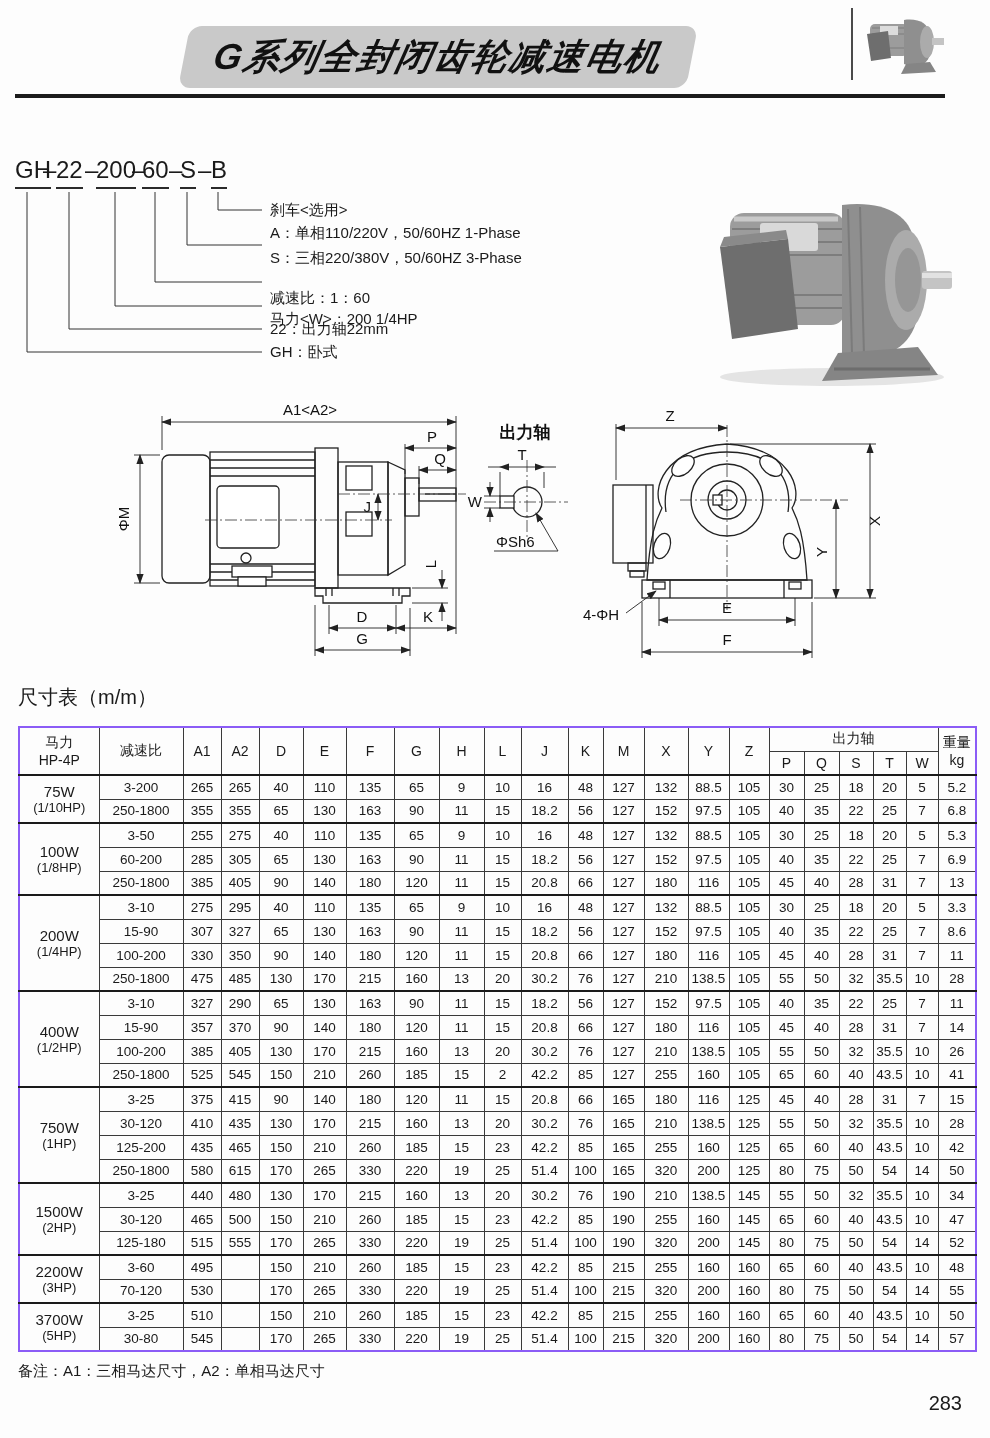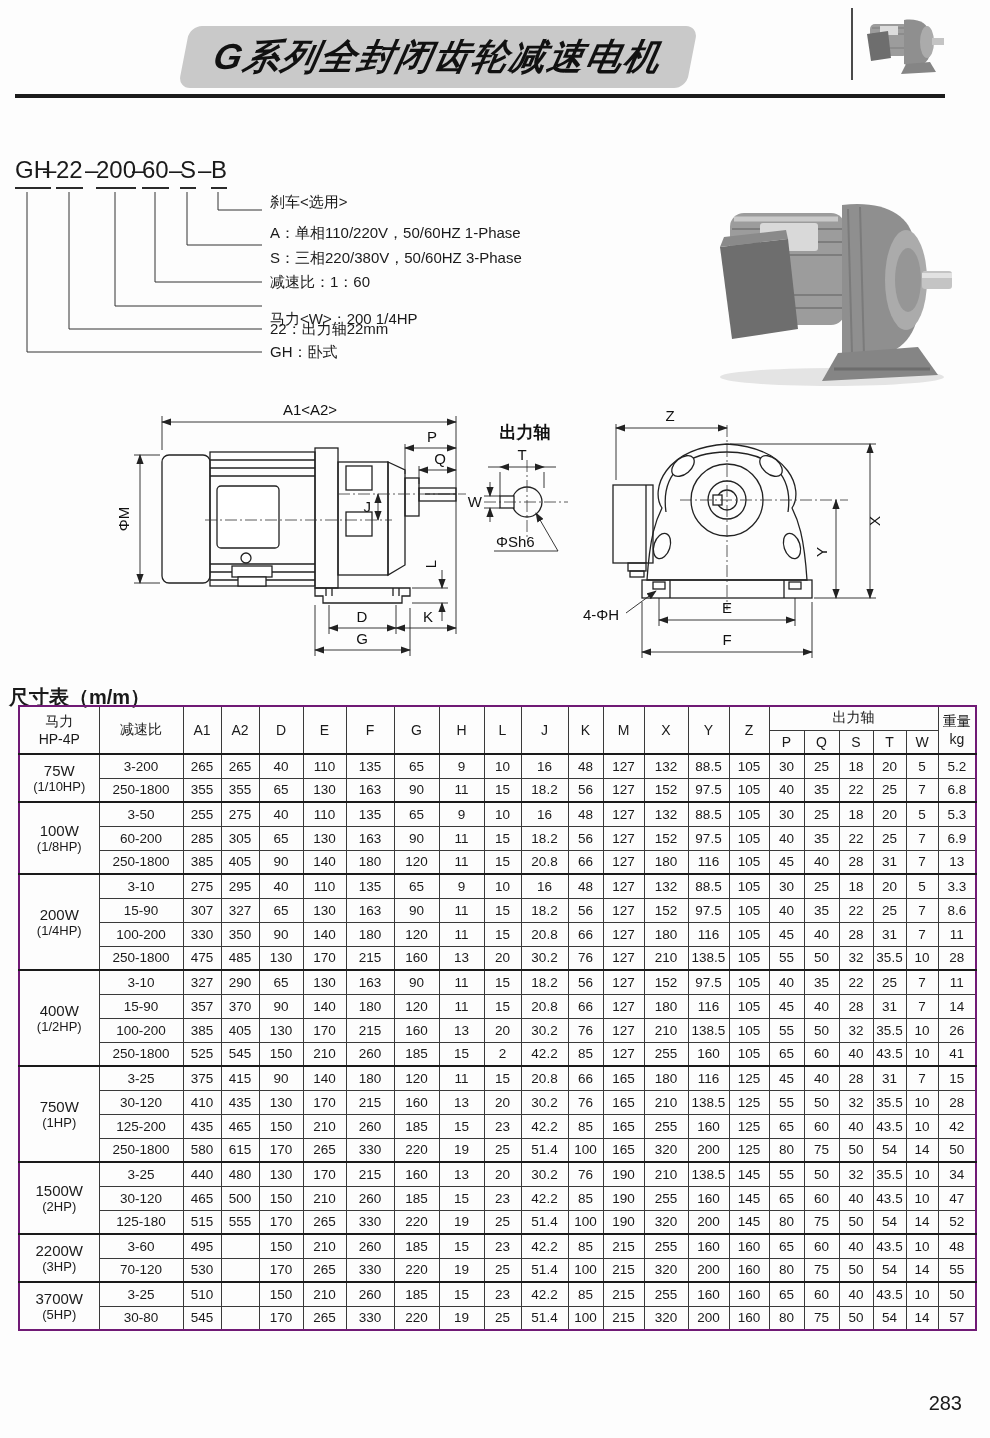--- a/index.html
+++ b/index.html
@@ -27,24 +27,24 @@
   
   .sideview{position:absolute;left:110px;top:400px;}
   .frontview{position:absolute;left:580px;top:400px;}
   svg .ln{stroke:#222;stroke-width:1.3;fill:none;}
   svg .lnw{stroke:#222;stroke-width:1.3;fill:#fff;}
   svg .dim{stroke:#222;stroke-width:0.9;fill:none;}
   svg .cl{stroke:#333;stroke-width:0.8;fill:none;stroke-dasharray:12 3 2 3;}
   svg .dim-text{font-size:15px;fill:#111;}
   svg .dim-text-b{font-size:17px;font-weight:bold;fill:#111;}
   
-  .table-title{position:absolute;left:9px;top:684px;font-size:20px;font-weight:bold;}
+  .table-title{position:absolute;left:18px;top:684px;font-size:20px;font-weight:normal;}
   table.dims{
-    position:absolute;left:18px;top:705px;width:957px;
-    border-collapse:collapse;table-layout:fixed;border:2px solid #701a75;
+    position:absolute;left:18px;top:726px;width:957px;
+    border-collapse:collapse;table-layout:fixed;border:2px solid #8b5cf6;
   }
   table.dims th,table.dims td{
     border:1px solid #3a3a3a;text-align:center;vertical-align:middle;
     padding:0;font-weight:normal;overflow:hidden;white-space:nowrap;
   }
   table.dims thead tr{height:24px;}
   table.dims thead th{font-size:14px;}
   table.dims tbody tr{height:24px;}
   table.dims tbody td{font-size:13.5px;}
   table.dims tbody tr.group-start td{border-top:2px solid #1a1a1a;}
@@ -90,24 +90,24 @@
 
   <svg class="code-lines" width="270" height="170" viewBox="0 0 270 170">
     <path d="M218,0 V18 H262" stroke="#333" stroke-width="1" fill="none"></path>
     <path d="M187,0 V53 H262" stroke="#333" stroke-width="1" fill="none"></path>
     <path d="M155,0 V90 H262" stroke="#333" stroke-width="1" fill="none"></path>
     <path d="M115,0 V114 H262" stroke="#333" stroke-width="1" fill="none"></path>
     <path d="M69,0 V137 H262" stroke="#333" stroke-width="1" fill="none"></path>
     <path d="M27,0 V160 H262" stroke="#333" stroke-width="1" fill="none"></path>
   </svg>
 
-  <div class="legend-item" style="top:192px">刹车&lt;选用&gt;</div>
+  <div class="legend-item" style="top:200px">刹车&lt;选用&gt;</div>
   <div class="legend-item" style="top:223px">A：单相110/220V，50/60HZ 1-Phase</div>
   <div class="legend-item" style="top:248px">S：三相220/380V，50/60HZ 3-Phase</div>
-  <div class="legend-item" style="top:272px">减速比：1：60</div>
+  <div class="legend-item" style="top:288px">减速比：1：60</div>
   <div class="legend-item" style="top:309px">马力&lt;W&gt;：200 1/4HP</div>
   <div class="legend-item" style="top:319px">22：出力轴22mm</div>
   <div class="legend-item" style="top:342px">GH：卧式</div>
 
   <svg class="photo" width="252" height="212" viewBox="0 0 252 212">
     <ellipse cx="130" cy="194" rx="112" ry="9" fill="#e4e4e4"></ellipse>
     <rect x="28" y="30" width="115" height="112" rx="14" fill="#9c9c9c"></rect>
     <path d="M30,46 h111 M30,59 h112 M30,72 h113 M30,112 h113 M30,125 h112" stroke="#7d7d7d" stroke-width="2" fill="none"></path>
     <path d="M32,36 h104" stroke="#c9c9c9" stroke-width="5" fill="none"></path>
     <rect x="58" y="40" width="58" height="28" rx="3" fill="#d9d9d9"></rect>
@@ -885,15 +885,16 @@
           <td>80</td>
           <td>75</td>
           <td>50</td>
           <td>54</td>
           <td>14</td>
           <td>57</td>
         </tr>
       </tbody>
   </table>
 
+  <div class="table-note">备注：A1：三相马达尺寸，A2：单相马达尺寸</div>
   <div class="page-number">283</div>
 
 </div>
 
 </body></html>

